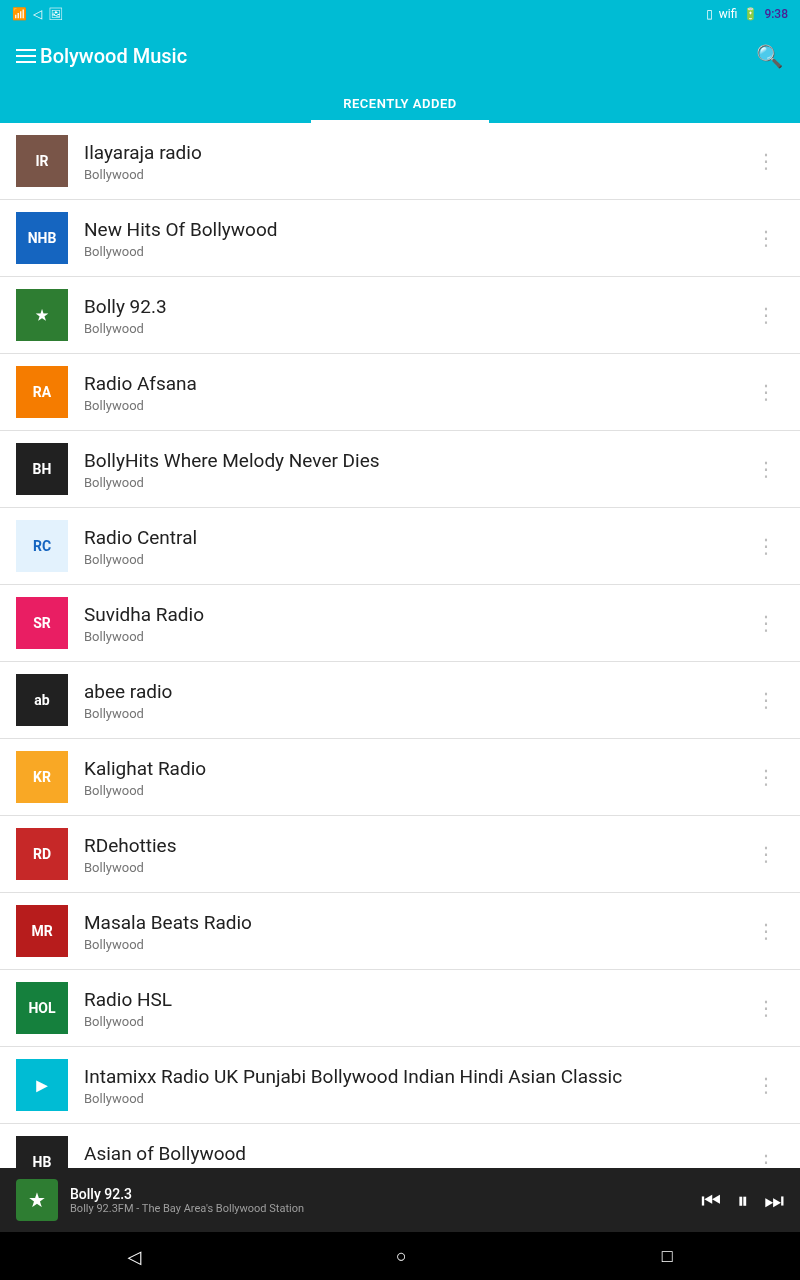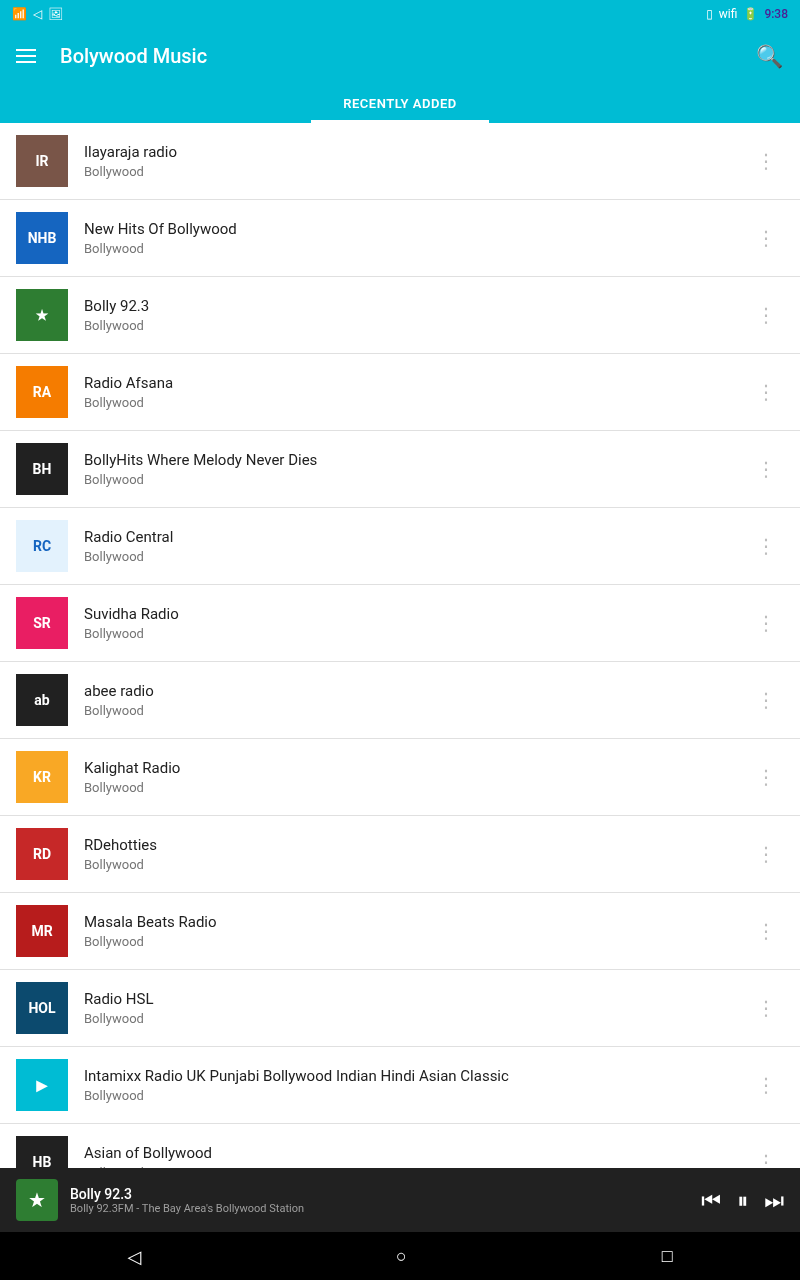--- a/index.html
+++ b/index.html
@@ -49,21 +49,21 @@
       background: #00bcd4;
       height: 56px;
       display: flex;
       align-items: center;
       padding: 0 16px;
       justify-content: space-between;
     }
     .app-bar-left {
       display: flex;
       align-items: center;
-      gap: 24px;
+      gap: 4px;
     }
     .hamburger {
       display: flex;
       flex-direction: column;
       gap: 4px;
       cursor: pointer;
     }
     .hamburger span {
       width: 20px;
       height: 2px;
@@ -137,21 +137,21 @@
       justify-content: center;
       font-size: 14px;
       color: white;
       font-weight: bold;
       overflow: hidden;
     }
     .item-info {
       flex: 1;
     }
     .item-name {
-      font-size: 15px;
+      font-size: 19px;
       color: #212121;
       font-weight: 400;
       margin-bottom: 3px;
     }
     .item-category {
       font-size: 13px;
       color: #757575;
     }
     .item-menu {
       color: #bdbdbd;
@@ -356,21 +356,21 @@
     <div class="item-thumbnail" style="background:#b71c1c; color:white;">
       <span>MR</span>
     </div>
     <div class="item-info">
       <div class="item-name">Masala Beats Radio</div>
       <div class="item-category">Bollywood</div>
     </div>
     <div class="item-menu">⋮</div>
   </div>
     <div class="list-item">
-    <div class="item-thumbnail" style="background:#0c4a6e; color:white;">
+    <div class="item-thumbnail" style="background:#15803d; color:white;">
       <span>HOL</span>
     </div>
     <div class="item-info">
       <div class="item-name">Radio HSL</div>
       <div class="item-category">Bollywood</div>
     </div>
     <div class="item-menu">⋮</div>
   </div>
     <div class="list-item">
     <div class="item-thumbnail" style="background:#00bcd4; color:white;">

